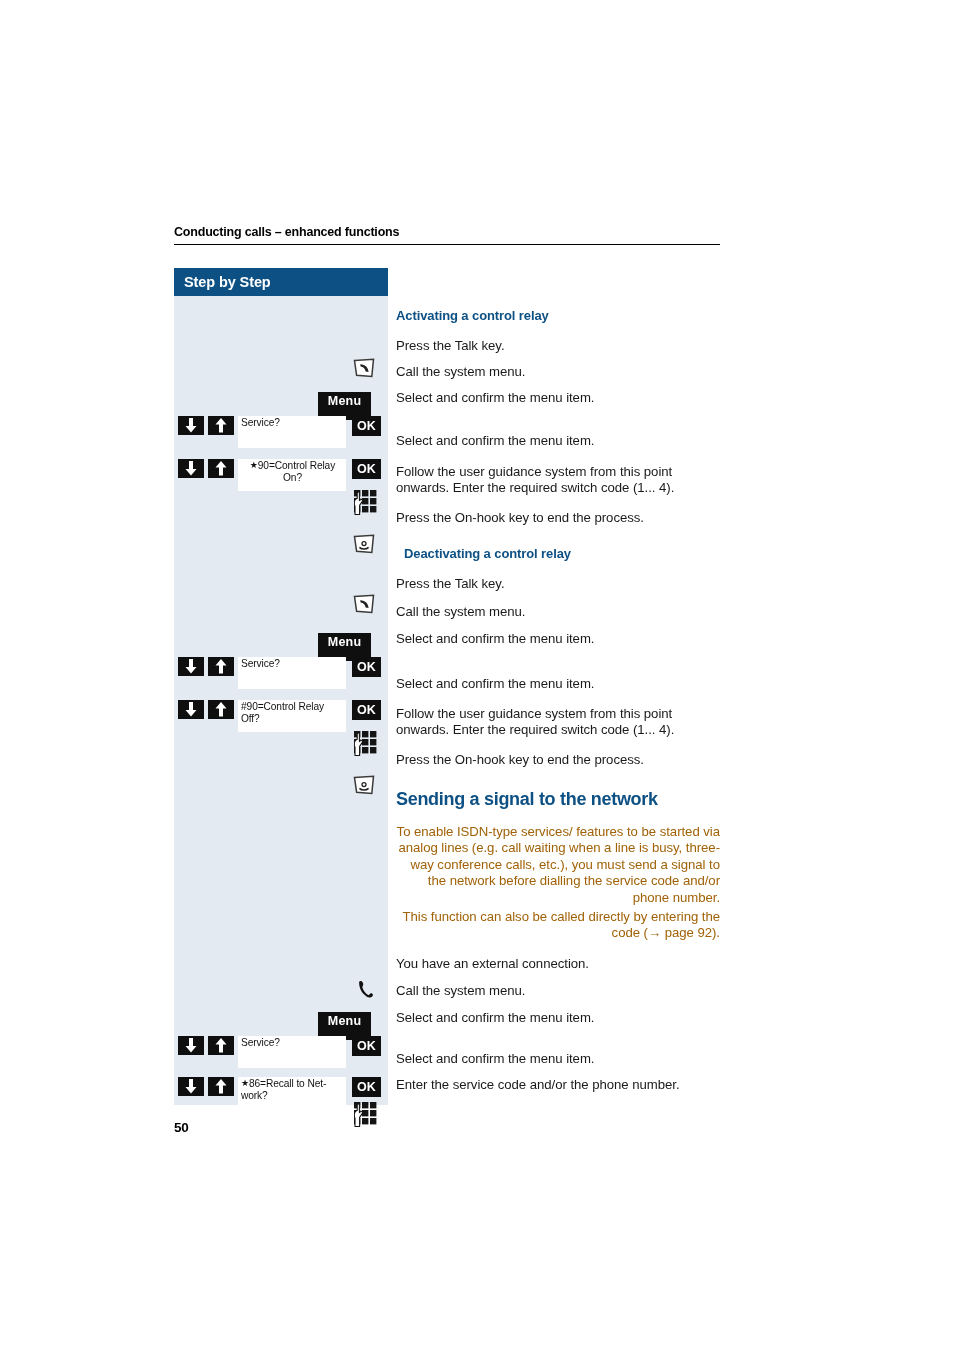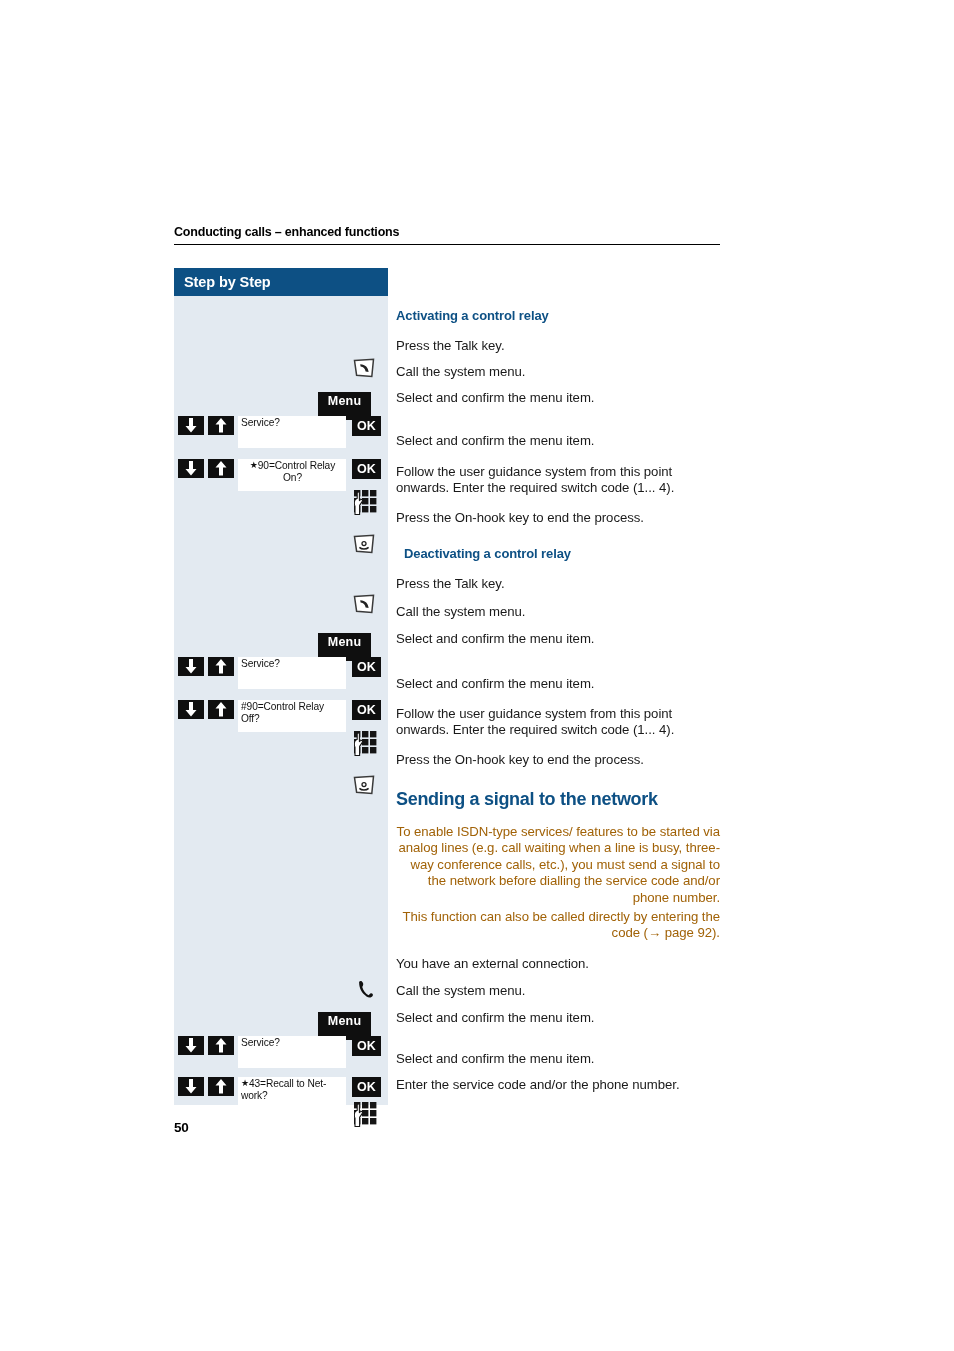--- a/index.html
+++ b/index.html
@@ -373,21 +373,21 @@
           </span>
         </div>
         <div class="w" style="left:34px; top:781px;">
           <span class="arrow-key">
             <svg width="12" height="15" viewBox="0 0 12 15">
                 <path d="M4 14.5 H8 V6.5 H11.5 L6 0 L0.5 6.5 H4 Z" fill="#fff"></path>
               </svg>
           </span>
         </div>
         <div class="w disp" style="left:64px; top:781px;">
-          <div><span class="star">★</span><span>43=Recall to Net-</span></div>
+          <div><span class="star">★</span><span>86=Recall to Net-</span></div>
           <div>work?</div>
         </div>
         <div class="w blackbtn btn-ok" style="left:178px; top:781px;">OK</div>
 
         <div class="w" style="left:180px; top:806px;">
           <svg width="24" height="25" viewBox="0 0 24 25" class="icon-w">
             <g fill="#151515">
               <rect x="0" y="0" width="6.4" height="6.4"></rect>
                 <rect x="8" y="0" width="6.4" height="6.4"></rect>
                 <rect x="16" y="0" width="6.4" height="6.4"></rect>

